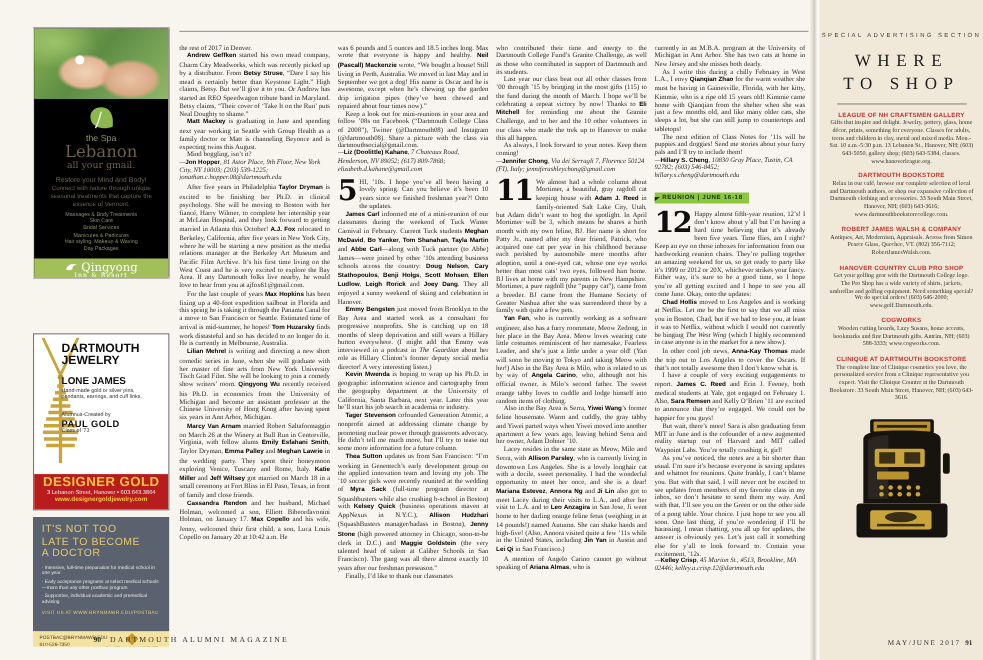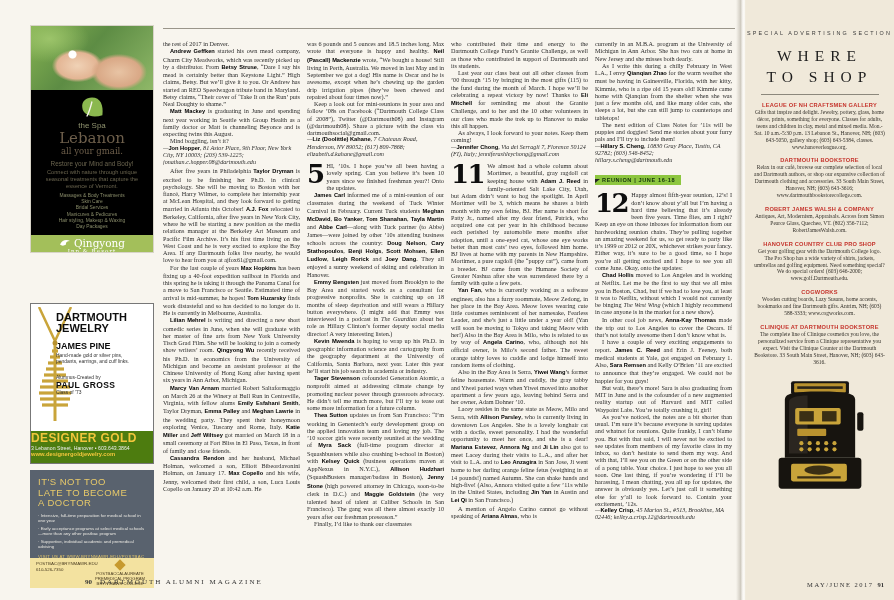--- a/index.html
+++ b/index.html
@@ -39,27 +39,27 @@
   .jewelry-ad{position:absolute;top:278px;left:0;width:124px;height:161px;background:#fff;border:1px solid #777;}
   .jw-white{position:relative;height:127px;}
   .jw-pendant{position:absolute;left:4px;top:3px;}
   .jw-text{position:absolute;right:23px;top:8px;width:74px;text-align:left;}
   .jw-title{font-family:"Liberation Sans",sans-serif;font-weight:bold;font-size:11px;line-height:11px;color:#0d0d0d;}
   .jw-product{font-family:"Liberation Sans",sans-serif;font-weight:bold;font-size:9px;margin-top:7px;color:#0d0d0d;}
   .jw-desc{font-size:4.9px;line-height:5.9px;color:#333;margin-top:2px;font-family:"Liberation Sans",sans-serif;}
   .jw-credit{font-size:4.9px;margin-top:10px;color:#333;font-family:"Liberation Sans",sans-serif;}
   .jw-creator{font-family:"Liberation Sans",sans-serif;font-weight:bold;font-size:8.5px;letter-spacing:.4px;color:#0d0d0d;}
   .jw-class{font-size:4.9px;color:#333;font-family:"Liberation Sans",sans-serif;}
-  .dg-banner{background:#4d7c0f;height:34px;text-align:left;padding-top:1px;}
+  .dg-banner{background:#b91c1c;height:34px;text-align:center;padding-top:1px;}
   .dg-name{color:#f2c63c;font-family:"Liberation Sans",sans-serif;font-weight:bold;font-size:12px;line-height:13px;letter-spacing:.4px;}
   .dg-address{color:#eee;font-size:5.2px;line-height:6px;font-family:"Liberation Sans",sans-serif;}
   .dg-site{color:#f2c63c;font-weight:bold;font-size:5.8px;line-height:7px;font-family:"Liberation Sans",sans-serif;}
 
   .bm-ad{position:absolute;top:445px;left:0;width:124px;height:118px;}
-  .bm-top{background:#59626e;height:81px;padding:7px 8px 0;box-sizing:content-box;}
+  .bm-top{background:#59626e;height:81px;padding:7px 8px 16px;box-sizing:content-box;}
   .bm-headline{color:#e7c96a;font-family:"Liberation Sans",sans-serif;font-size:9.5px;line-height:10.5px;letter-spacing:.5px;width:90px;}
   .bm-bullets{margin-top:4px;}
   .bm-bullet{color:#e8e6e0;font-size:4.4px;line-height:5.5px;margin-top:2px;font-family:"Liberation Sans",sans-serif;}
   .bm-visit{color:#e7c96a;font-size:4.3px;letter-spacing:.3px;margin-top:4px;font-family:"Liberation Sans",sans-serif;}
   .bm-strip{background:#f3e2a0;height:30px;padding:3px 6px 0;}
   .bm-contact{float:left;width:56px;text-align:left;font-size:4.4px;line-height:6px;color:#4a3c20;font-family:"Liberation Sans",sans-serif;}
   .bm-program{float:right;width:56px;text-align:center;}
   .bm-seal{width:8px;height:8px;background:#c79a2e;transform:rotate(45deg);margin:0 auto 2px;}
   .bm-prog-text{font-size:4.2px;line-height:5px;color:#4a3c20;font-family:"Liberation Sans",sans-serif;}
 
@@ -162,24 +162,24 @@
                 <line x1="5" y1="80" x2="35" y2="80"></line>
                   <line x1="4" y1="86" x2="36" y2="86"></line>
                 <line x1="5" y1="92" x2="35" y2="92"></line>
                   <line x1="7" y1="98" x2="33" y2="98"></line>
               </g>
             </svg>
           </div>
           <div class="jw-text">
             <div class="jw-title">DARTMOUTH</div>
             <div class="jw-title">JEWELRY</div>
-            <div class="jw-product">JAMES PINE</div>
+            <div class="jw-product">LONE JAMES</div>
             <div class="jw-desc">Hand-made gold or silver pins, pendants, earrings, and cuff links.</div>
             <div class="jw-credit">Alumnus-Created by</div>
-            <div class="jw-creator">PAUL GROSS</div>
+            <div class="jw-creator">PAUL GOLD</div>
             <div class="jw-class">Class of '73</div>
           </div>
         </div>
         <div class="dg-banner">
           <div class="dg-name">DESIGNER GOLD</div>
           <div class="dg-address">3 Lebanon Street, Hanover • 603.643.3864</div>
           <div class="dg-site">www.designergoldjewelry.com</div>
         </div>
       </div>
 

